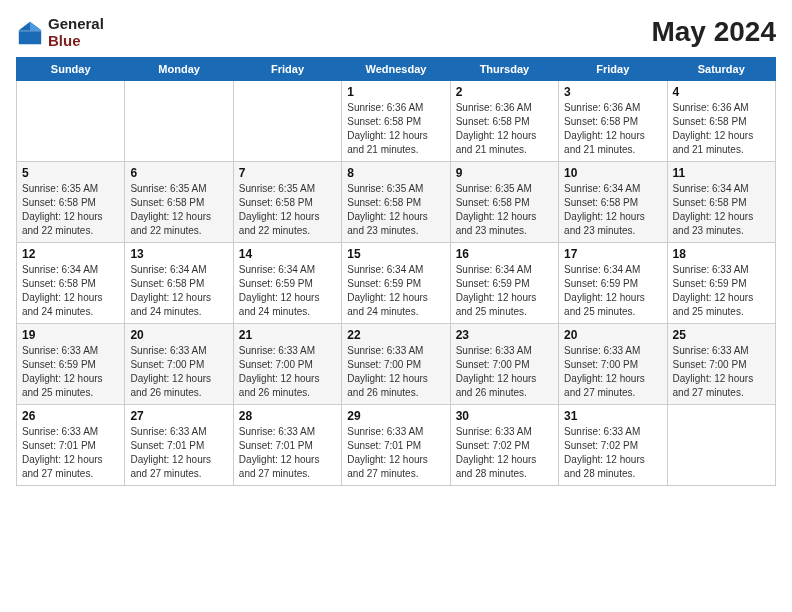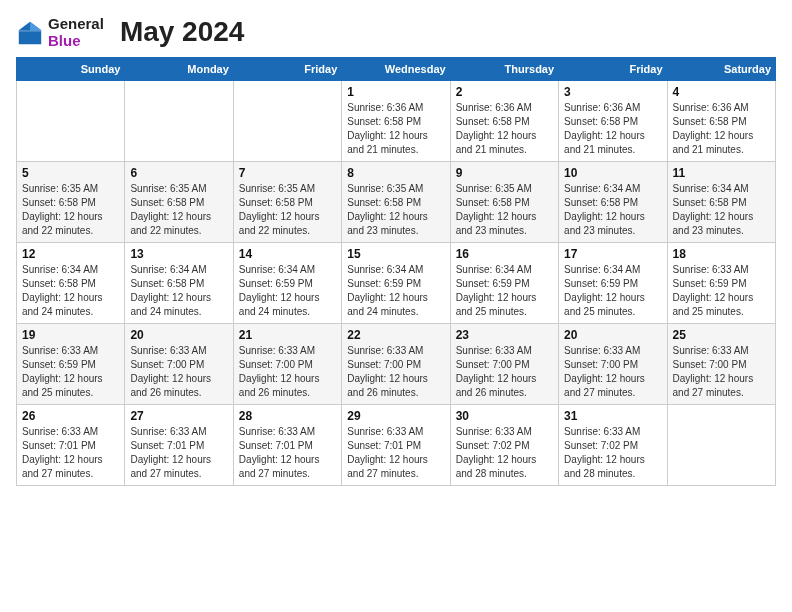--- a/index.html
+++ b/index.html
@@ -5,37 +5,38 @@
     * { box-sizing: border-box; margin: 0; padding: 0; }
     body {
       font-family: Arial, sans-serif;
       background: #fff;
       width: 792px;
       min-height: 612px;
       padding: 16px;
     }
     .header {
       display: flex;
+      justify-content: space-between;
       align-items: flex-start;
       margin-bottom: 8px;
     }
     .logo {
       display: flex;
       align-items: center;
       gap: 4px;
     }
     .logo-text {
       display: flex;
       flex-direction: column;
       font-weight: bold;
       font-size: 15px;
       line-height: 1.1;
     }
     .logo-text span:first-child { color: #222; }
-    .logo-text span:last-child { color: #a21caf; }
+    .logo-text span:last-child { color: #7f1d1d; }
     .logo-icon {
       width: 28px;
       height: 28px;
     }
     .title-block {
       text-align: right;
       margin-left: 16px;
     }
     .title-block h1 {
       font-size: 28px;
@@ -49,21 +50,21 @@
     }
     .calendar {
       width: 100%;
       border-collapse: collapse;
       font-size: 10px;
     }
     .calendar thead tr th {
       background: #1a6ab5;
       color: #fff;
       padding: 5px 4px;
-      text-align: right;
+      text-align: center;
       font-size: 11px;
       border: 1px solid #1a6ab5;
     }
     .calendar tbody tr td {
       vertical-align: top;
       border: 1px solid #ccc;
       padding: 4px 5px;
       width: calc(100% / 7);
       min-height: 80px;
       background: #fff;

